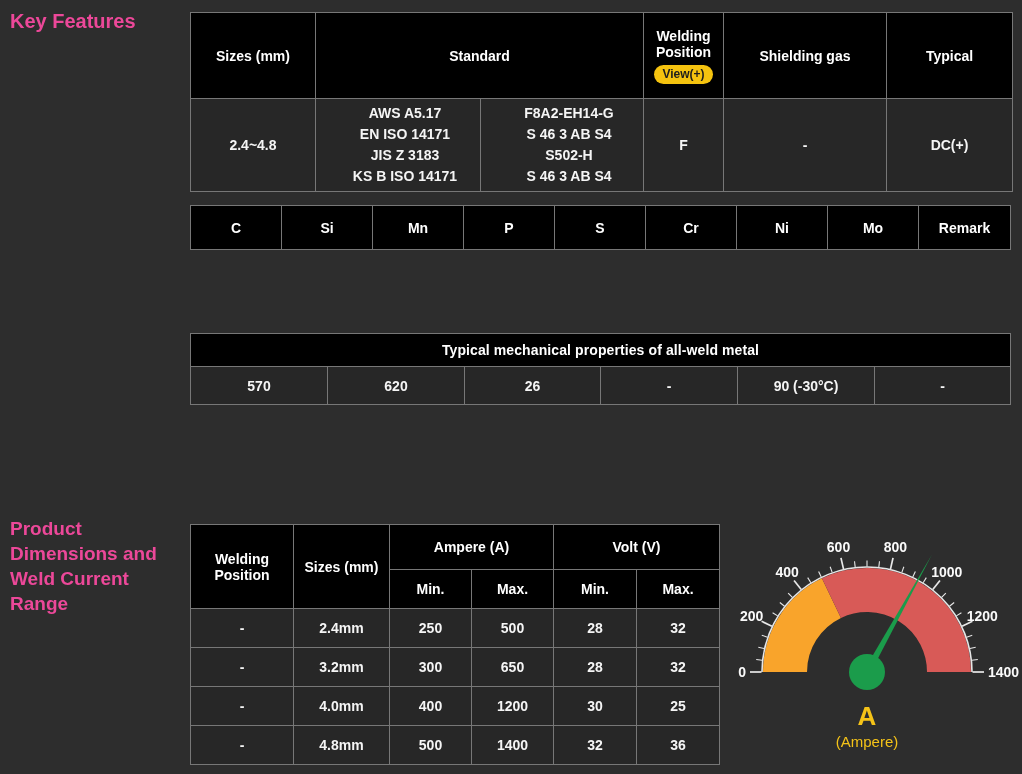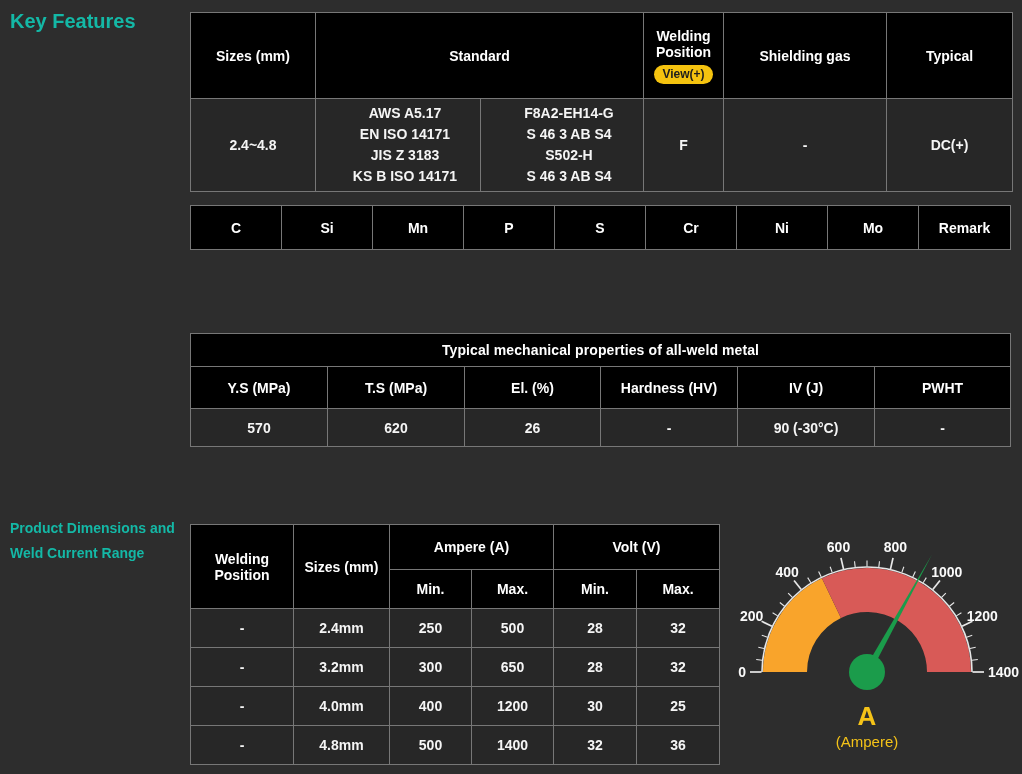--- a/index.html
+++ b/index.html
@@ -1,22 +1,22 @@
 <!DOCTYPE html>
 <html><head>
 <meta charset="utf-8">
 <style>
   html,body { margin:0; padding:0; background:#2d2d2d; }
   .page {
     position:relative; width:1022px; height:774px; overflow:hidden;
     background:#2d2d2d; font-family:"Liberation Sans", sans-serif;
   }
-  .heading { position:absolute; color:#14b8a6; font-weight:700; }
+  .heading { position:absolute; color:#ec4899; font-weight:700; }
   #key-features-heading { left:10px; top:10px; font-size:20px; }
-  #prod-dim-heading { left:10px; top:516px; font-size:14px; width:168px; line-height:25px; }
+  #prod-dim-heading { left:10px; top:516px; font-size:19px; width:168px; line-height:25px; }
 
   table.tbl { position:absolute; border-collapse:collapse; table-layout:fixed; }
   table.tbl th, table.tbl td {
     border:1px solid #777777; padding:0;
     font-family:"Liberation Sans", sans-serif;
     font-size:14px; font-weight:700; color:#f5f5f5;
     text-align:center; vertical-align:middle;
   }
   table.tbl th { background:#000000; color:#ffffff; }
   table.tbl td { background:#272727; }
@@ -117,28 +117,20 @@
       <col style="width:137px">
         <col style="width:137px">
         <col style="width:136px">
       <col style="width:137px">
         <col style="width:137px">
         <col style="width:136px">
     </colgroup>
     <tbody>
         <tr class="r-title">
       <th colspan="6" class="title-cell">Typical mechanical properties of all-weld metal</th>
-    </tr>
-    <tr class="r-head">
-      <th>Y.S (MPa)</th>
-      <th>T.S (MPa)</th>
-      <th>El. (%)</th>
-      <th>Hardness (HV)</th>
-      <th>IV (J)</th>
-      <th>PWHT</th>
     </tr>
     <tr class="r-data">
       <td>570</td>
       <td>620</td>
       <td>26</td>
       <td>-</td>
       <td>90 (-30°C)</td>
       <td>-</td>
     </tr>
   </tbody>

